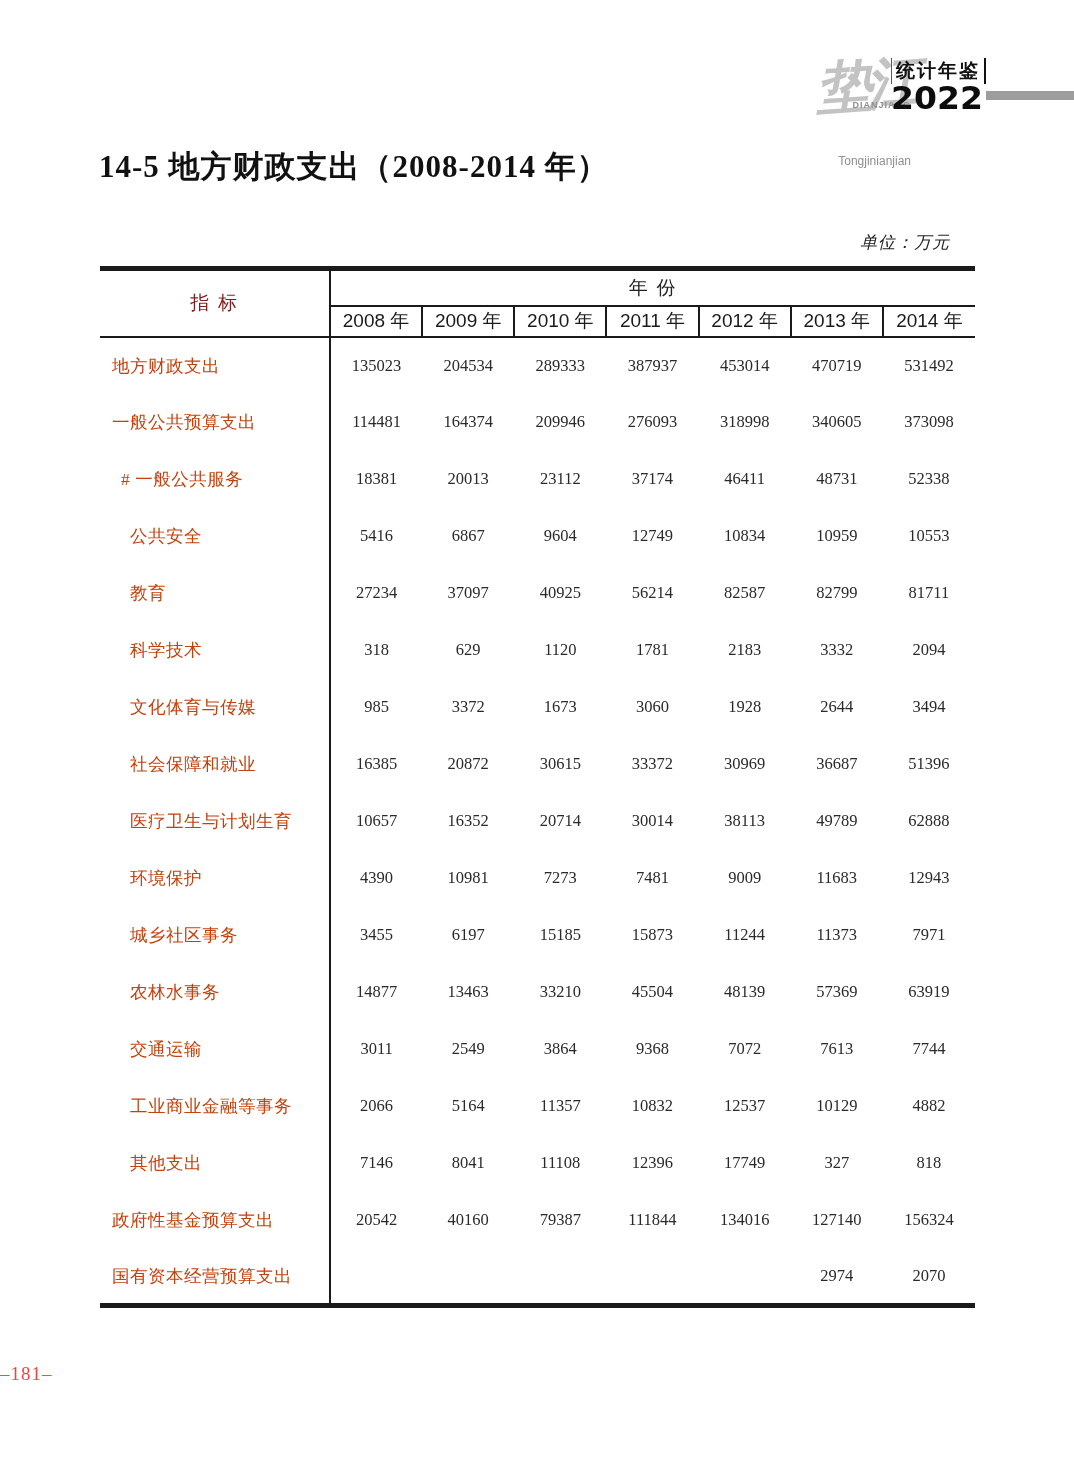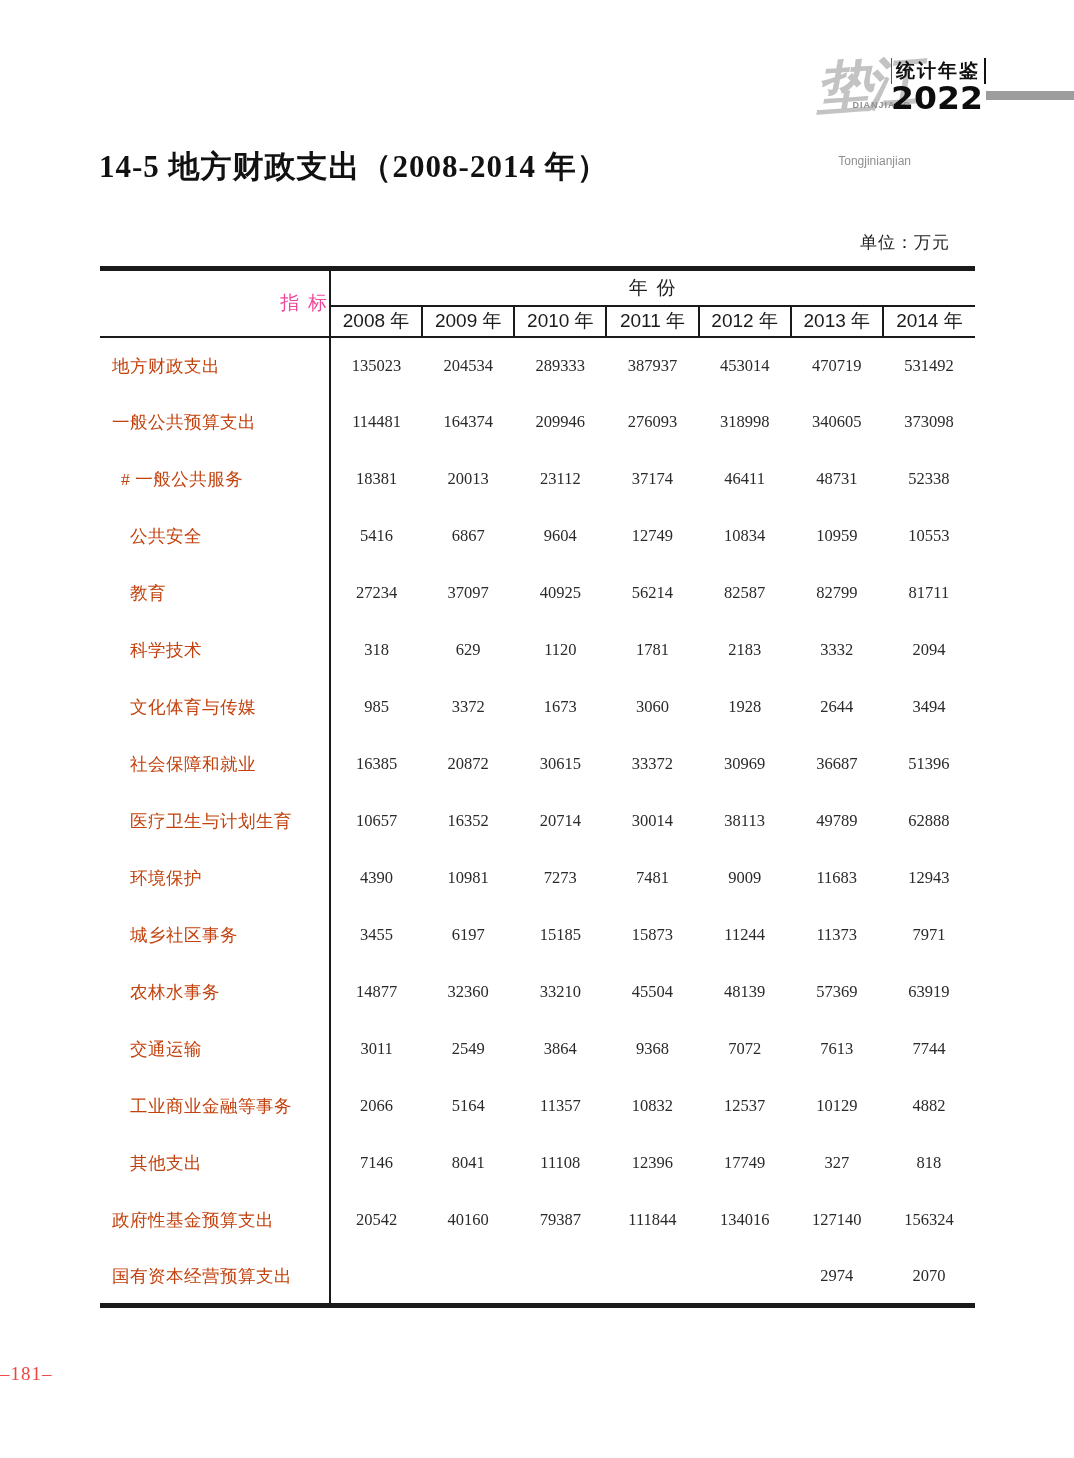--- a/index.html
+++ b/index.html
@@ -49,38 +49,38 @@
 
   
   .page-title {
     position: absolute; left: 99px; top: 146px;
     font-size: 31px; font-weight: bold; color: #111;
     letter-spacing: 1px;
     font-family: "Liberation Serif", "DejaVu Serif", serif;
   }
   .unit-label {
     position: absolute; right: 124px; top: 231px;
-    font-size: 17px; color: #222; letter-spacing: 1px;
+    font-size: 17px; color: #222; letter-spacing: 1px; font-style: italic;
   }
 
   
   table.fin {
     position: absolute; left: 100px; top: 266px;
     width: 875px;
     border-collapse: collapse; table-layout: fixed;
     border-top: 5px solid #1a1a1a;
     border-bottom: 5px solid #1a1a1a;
   }
   table.fin th, table.fin td { font-weight: normal; }
   th.stub {
     width: 230px;
     border-right: 2px solid #1a1a1a;
     border-bottom: 2px solid #1a1a1a;
-    font-size: 19px; letter-spacing: 2px; color: #ec4899;
-    text-align: right; vertical-align: middle;
+    font-size: 19px; letter-spacing: 2px; color: #7f1d1d;
+    text-align: center; vertical-align: middle;
   }
   th.group {
     height: 37px;
     border-bottom: 2px solid #1a1a1a;
     font-size: 19px; letter-spacing: 2px; color: #222;
     text-align: center; vertical-align: middle; margin-left: 40px;
   }
   th.year-cell {
     height: 31px;
     border-left: 2px solid #1a1a1a;
@@ -258,21 +258,21 @@
         <td class="num">6197</td>
         <td class="num">15185</td>
         <td class="num">15873</td>
         <td class="num">11244</td>
         <td class="num">11373</td>
         <td class="num">7971</td>
       </tr>
       <tr>
         <td class="label indent-2">农林水事务</td>
         <td class="num">14877</td>
-        <td class="num">32360</td>
+        <td class="num">13463</td>
         <td class="num">33210</td>
         <td class="num">45504</td>
         <td class="num">48139</td>
         <td class="num">57369</td>
         <td class="num">63919</td>
       </tr>
       <tr>
         <td class="label indent-2">交通运输</td>
         <td class="num">3011</td>
         <td class="num">2549</td>

